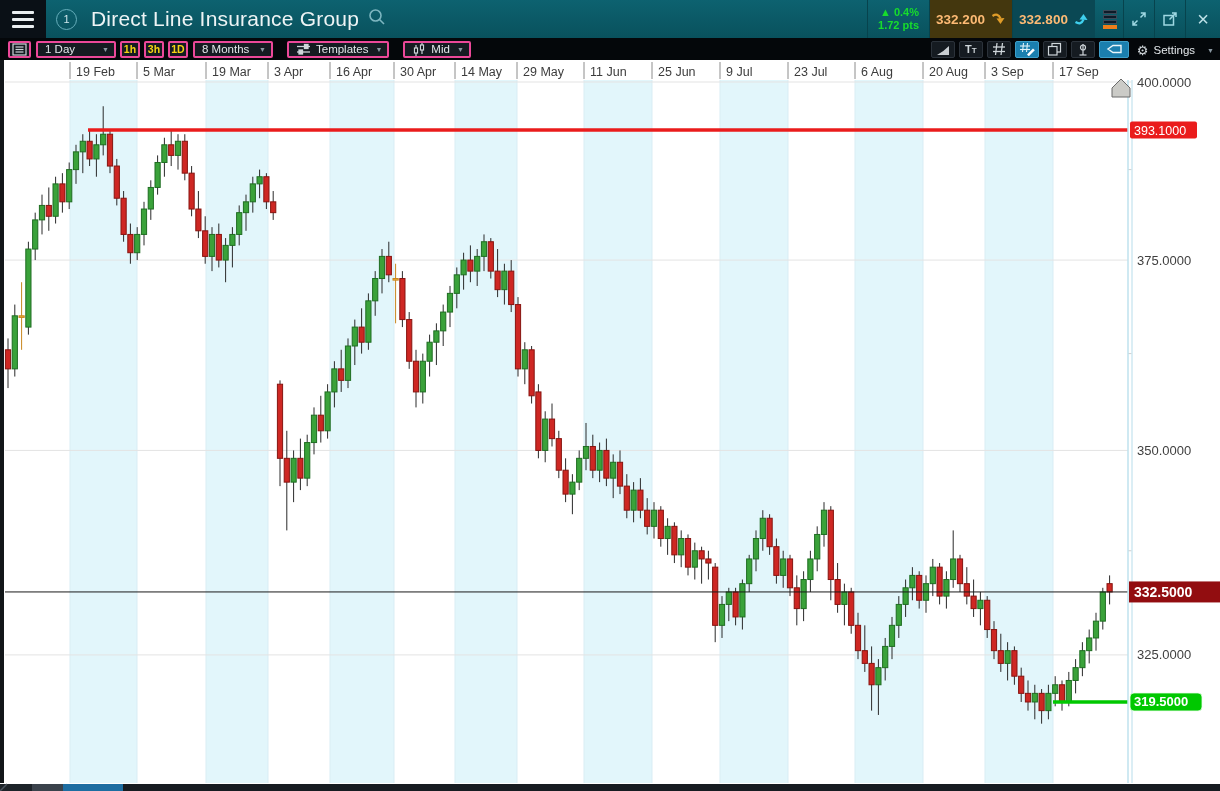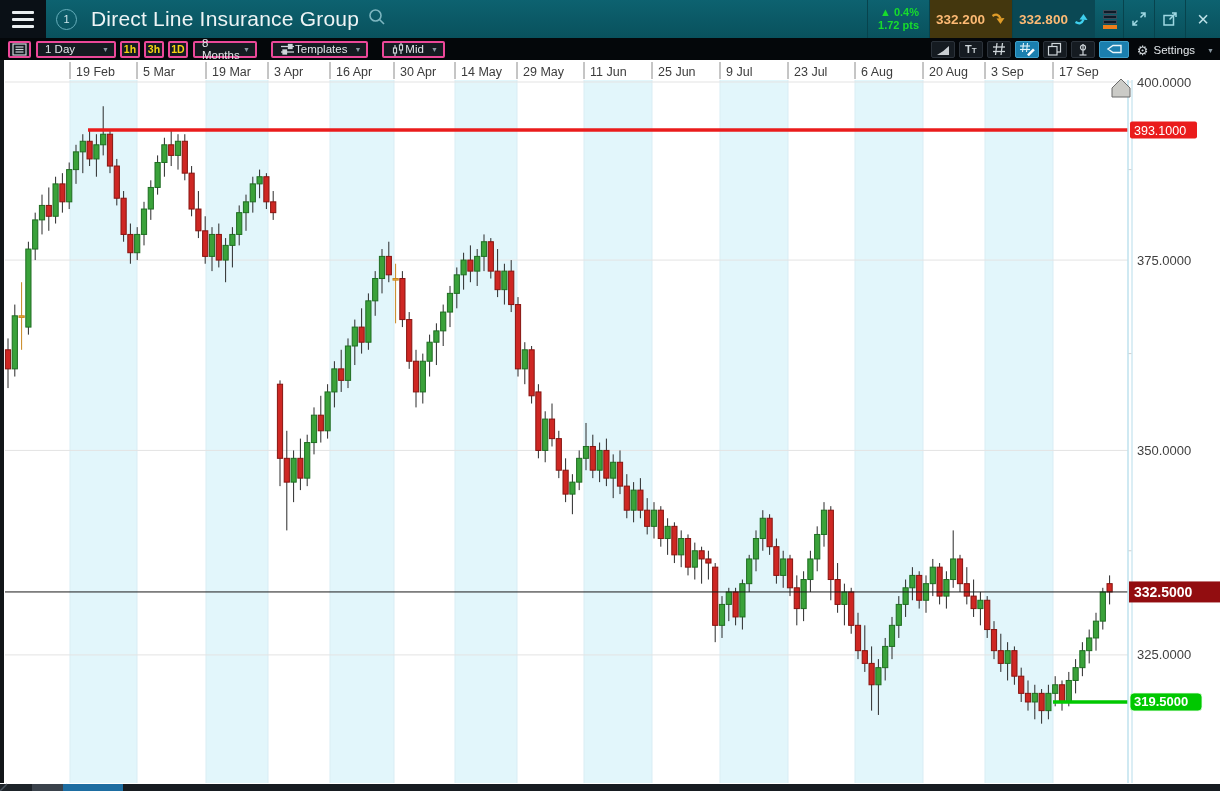--- a/index.html
+++ b/index.html
@@ -34,22 +34,22 @@
   
   .toolbar{position:absolute;top:38px;left:0;width:1220px;height:22px;background:#04070a;
     display:flex;align-items:center;}
   .t-icnbtn,.t-drop,.t-mini{background:#151b21;border:2px solid #ec4899;border-radius:2px;
     height:17px;display:flex;align-items:center;cursor:pointer;box-sizing:border-box;}
   .t-icnbtn{width:23px;justify-content:center;margin-left:8px;}
   .t-drop{color:#e3e7ea;font-size:11.5px;padding:0 5px 0 7px;margin-left:5px;}
   .t-drop .caret,{margin-left:auto;}
   .caret{color:#8b98a2;font-size:7px;margin-left:7px;}
   .t-mini{width:20px;justify-content:center;color:#f5d312;font-size:10.5px;font-weight:bold;margin-left:4px;}
-  .w-period{width:80px;} .w-range{width:64px;}
-  .t-icondrop{display:flex;align-items:center;}
+  .w-period{width:80px;} .w-range{width:80px;}
+  .t-icondrop{display:flex;align-items:center;gap:5px;}
   .t-right{margin-left:auto;display:flex;align-items:flex-end;margin-right:6px;}
   .t-tool{width:24px;height:17px;margin-left:4px;background:#151b21;border:1px solid #2b323a;
     border-radius:2px;display:flex;align-items:center;justify-content:center;cursor:pointer;box-sizing:border-box;}
   .t-tool.active{background:#1b7fae;border-color:#3d9fc9;}
   .t-settings{margin-left:8px;color:#e3e7ea;font-size:11.5px;display:flex;align-items:center;gap:5px;cursor:pointer;}
   .gear{color:#cfd6da;font-size:13px;}
   .ttxt{color:#cfd6da;font-size:11px;font-weight:bold;}
 
   
   #chart{position:absolute;top:60px;left:0;width:1220px;height:731px;display:block;cursor:crosshair;}

